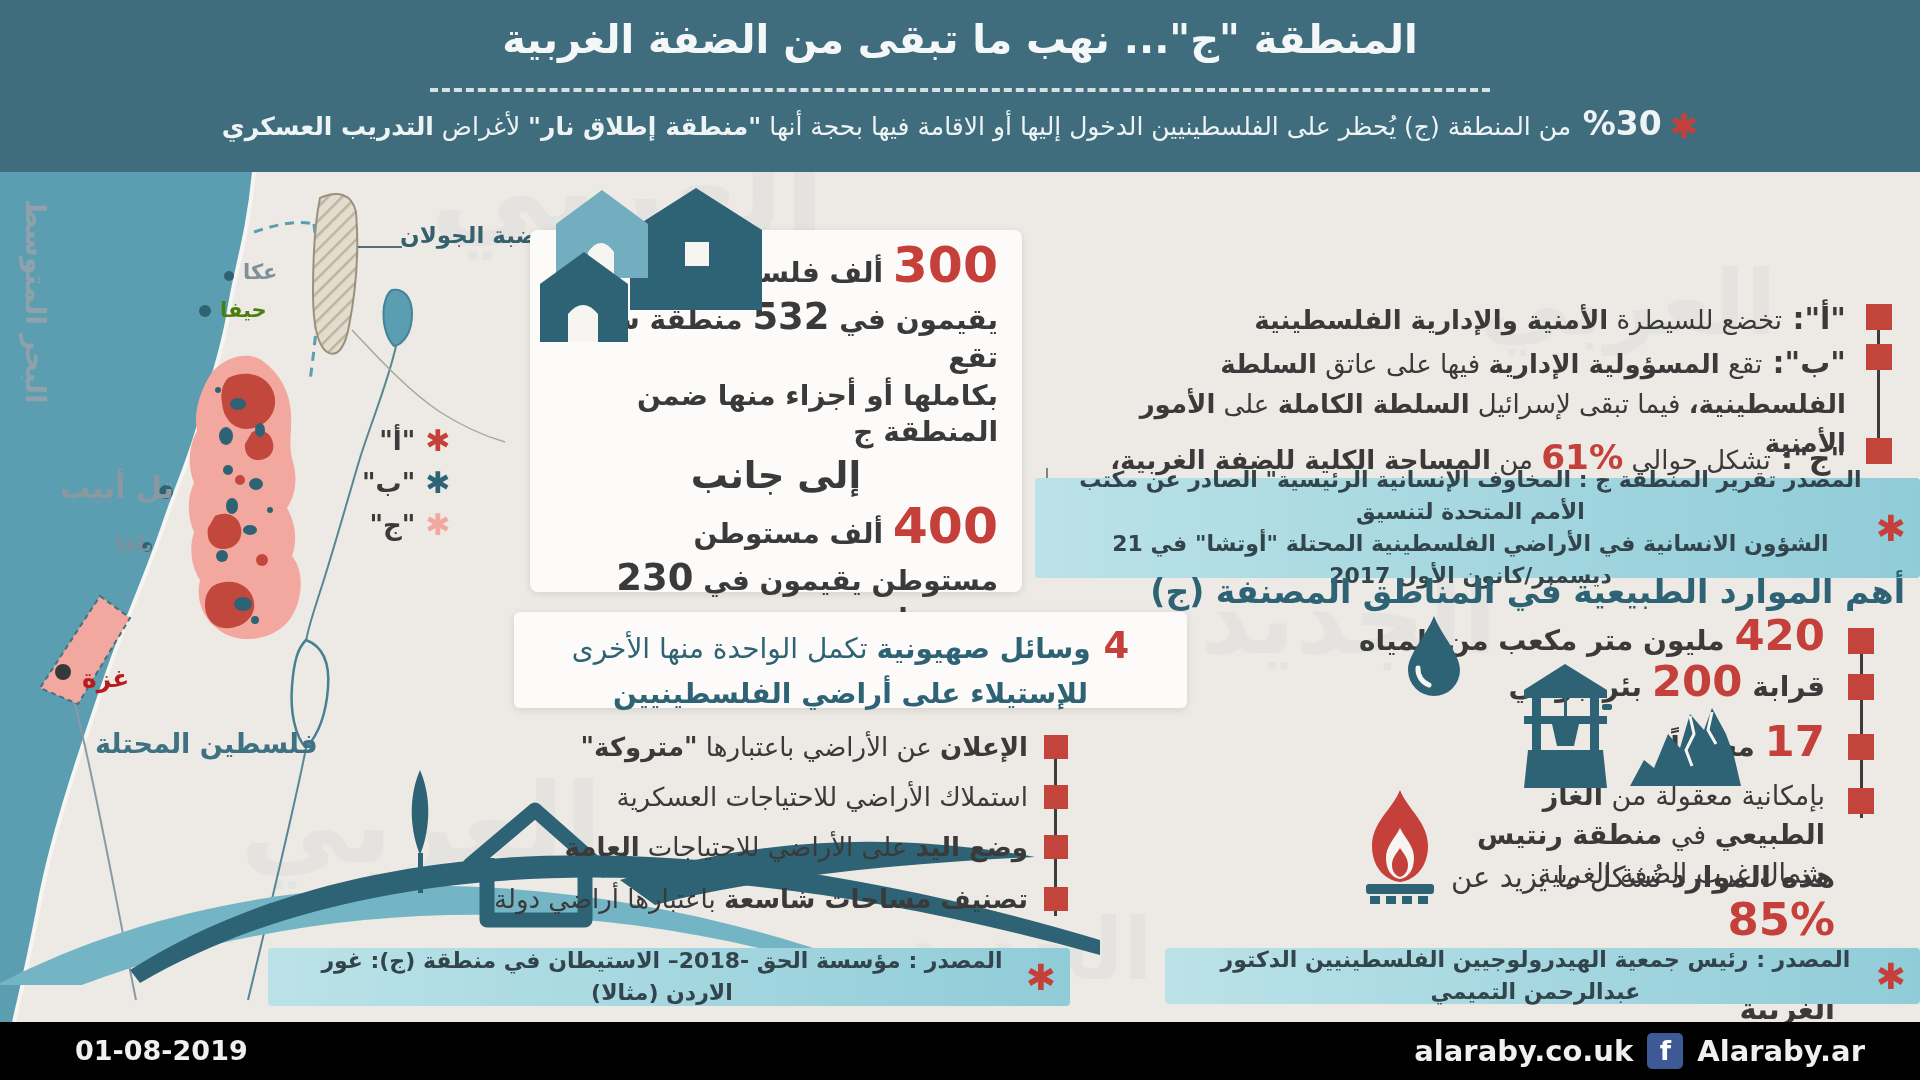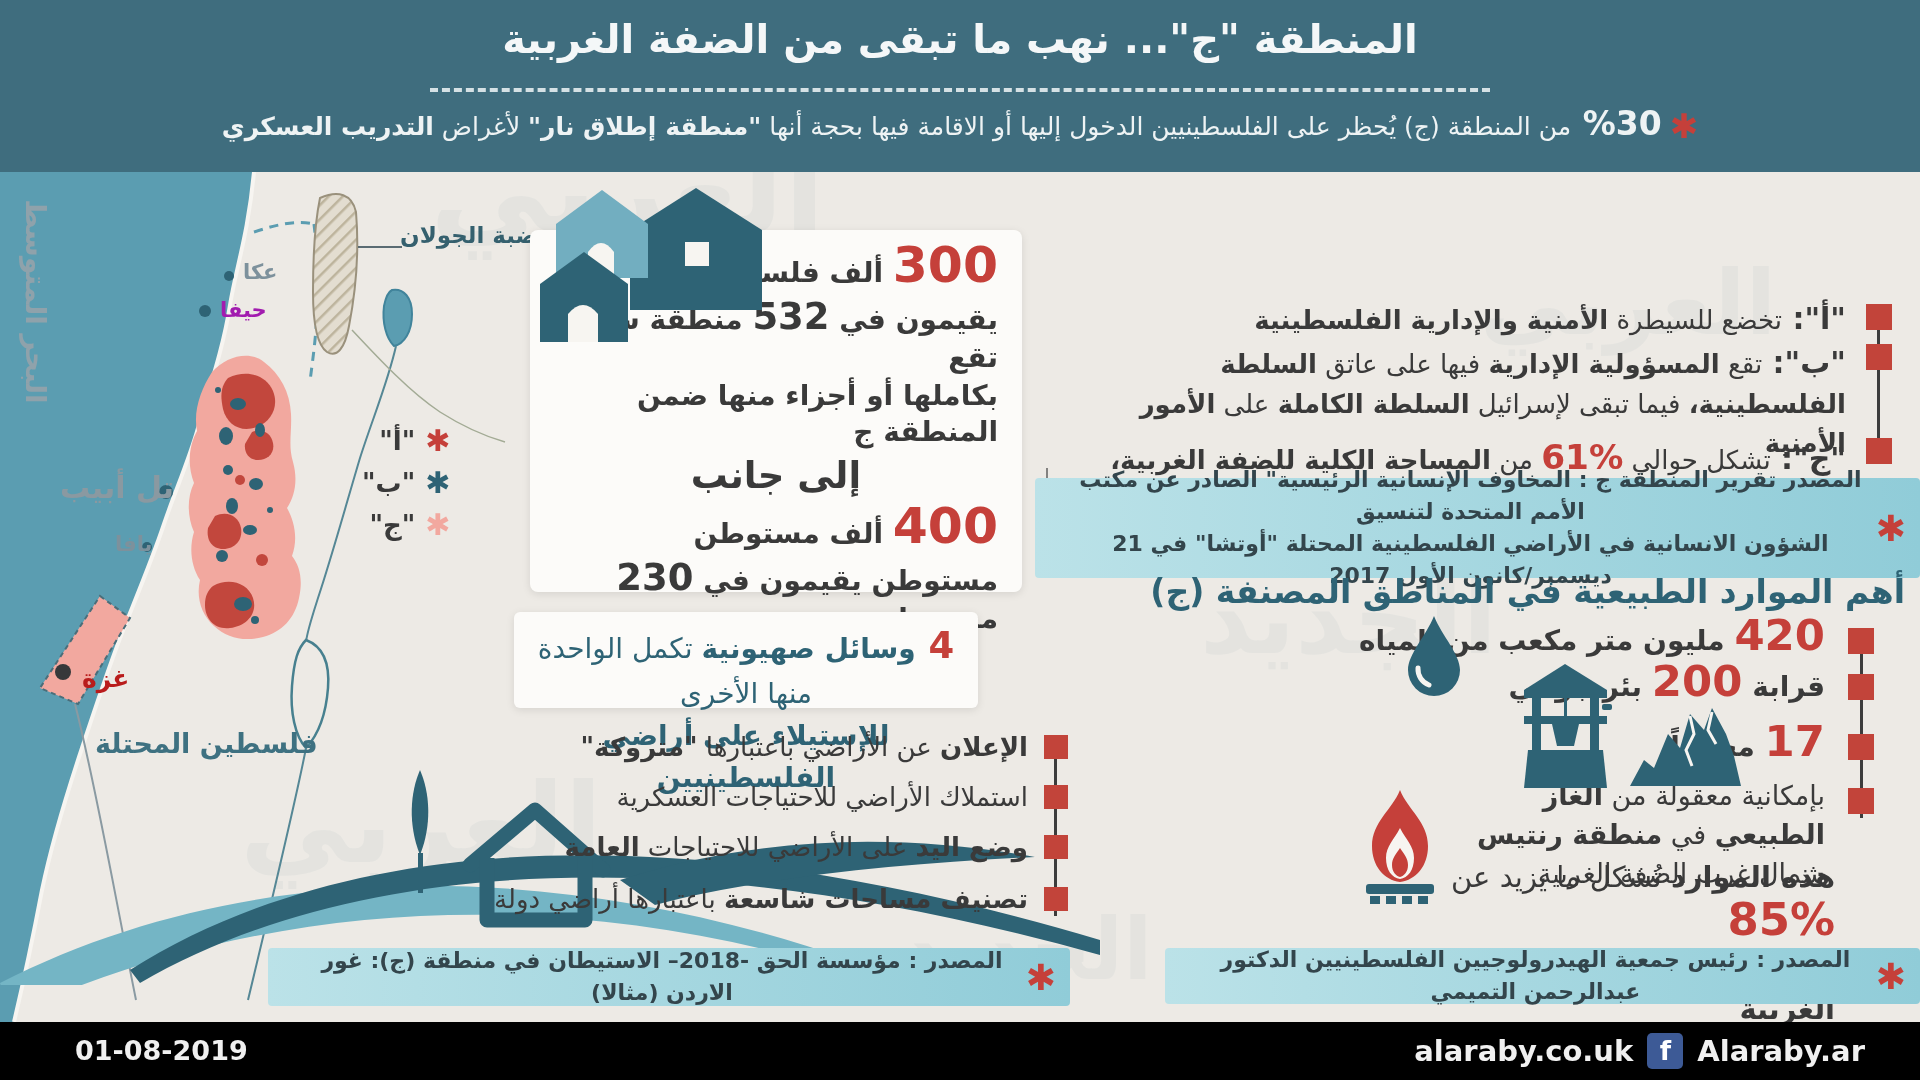--- a/index.html
+++ b/index.html
@@ -21,39 +21,39 @@
   
   .wm{position:absolute;font-weight:bold;color:#2e6375;opacity:.045;z-index:0;pointer-events:none;}
   
   .map-svg{position:absolute;left:0;top:172px;z-index:1;}
   .maplbl{position:absolute;z-index:2;font-weight:bold;}
   .lbl-sea{left:-80px;top:285px;width:230px;text-align:center;transform:rotate(90deg);
            color:#8fa2ab;font-size:28px;letter-spacing:2px;}
   .lbl-golan{left:400px;top:222px;color:#35606e;font-size:23px;}
   .golan-line{position:absolute;left:358px;top:246px;width:44px;height:2px;background:#5a6b72;z-index:2;}
   .lbl-akka{left:243px;top:260px;color:#7d919c;font-size:21px;}
-  .lbl-haifa{left:220px;top:298px;color:#a21caf;font-size:21px;}
+  .lbl-haifa{left:220px;top:298px;color:#4d7c0f;font-size:21px;}
   .lbl-telaviv{left:60px;top:470px;color:#8a99a1;font-size:30px;}
   .lbl-yafa{left:115px;top:532px;color:#7d919c;font-size:21px;}
   .lbl-gaza{left:82px;top:664px;color:#b91c1c;font-size:25px;}
   .lbl-pal{left:95px;top:728px;color:#3e7181;font-size:27px;}
   
   .legend{position:absolute;left:362px;top:420px;z-index:2;}
   .leg-row{display:flex;flex-direction:row;align-items:center;gap:10px;height:42px;}
   .leg-ast{font-size:30px;font-weight:bold;line-height:1;}
   .leg-lab{font-size:26px;font-weight:bold;color:#3a3a3a;}
   
   .pop-box{position:absolute;left:530px;top:230px;width:492px;height:362px;background:#fcfbf9;
            border-radius:8px;box-shadow:0 2px 8px rgba(0,0,0,.10);z-index:2;padding:8px 24px 0 24px;
            box-sizing:border-box;text-align:right;font-size:28px;font-weight:bold;line-height:1.28;}
   .pop-box .ln{margin-top:2px;}
   .pop-box .ctr{text-align:center;}
   .houses-svg{position:absolute;left:538px;top:178px;z-index:3;}
   
-  .meth-box{position:absolute;left:514px;top:612px;width:464px;height:96px;background:#fcfbf9;
+  .meth-box{position:absolute;left:514px;top:612px;width:673px;height:96px;background:#fcfbf9;
             border-radius:6px;box-shadow:0 2px 8px rgba(0,0,0,.10);z-index:2;color:#2e6375;
             text-align:center;font-size:28px;line-height:1.5;padding-top:6px;box-sizing:border-box;}
   .meth-list{position:absolute;left:470px;top:732px;width:598px;height:200px;z-index:2;}
   .meth-row{position:absolute;right:0;width:100%;display:flex;align-items:center;gap:16px;font-size:26px;}
   .sq{width:24px;height:24px;background:#c2443a;flex:0 0 auto;z-index:2;}
   .meth-line{position:absolute;right:11px;top:14px;width:3px;height:170px;background:#3c3c3c;z-index:1;}
   .src-box{position:absolute;z-index:2;border-radius:4px;display:flex;align-items:center;
            background:linear-gradient(to left,#90ccd8,#bbe2e8);font-weight:bold;color:#33454c;}
   .src-box .ast{font-size:36px;margin:0 14px 0 10px;flex:0 0 auto;}
   .src-left{left:268px;top:948px;width:802px;height:58px;font-size:22px;justify-content:center;}

